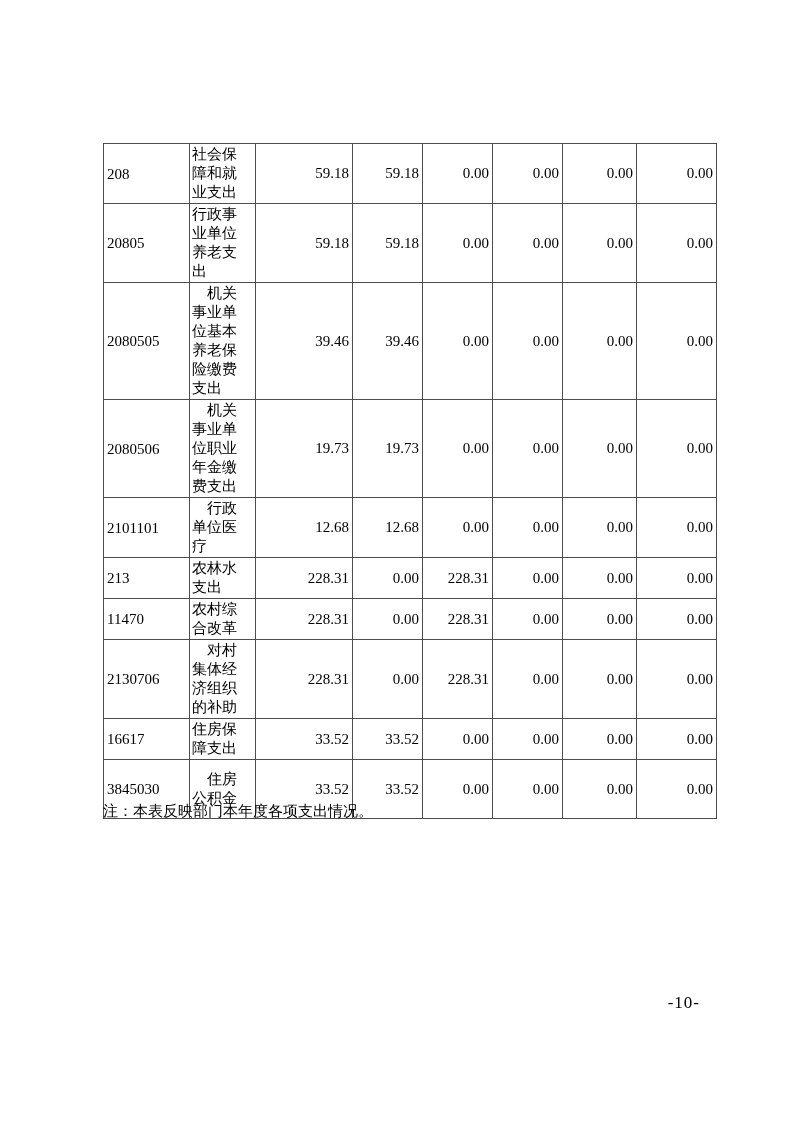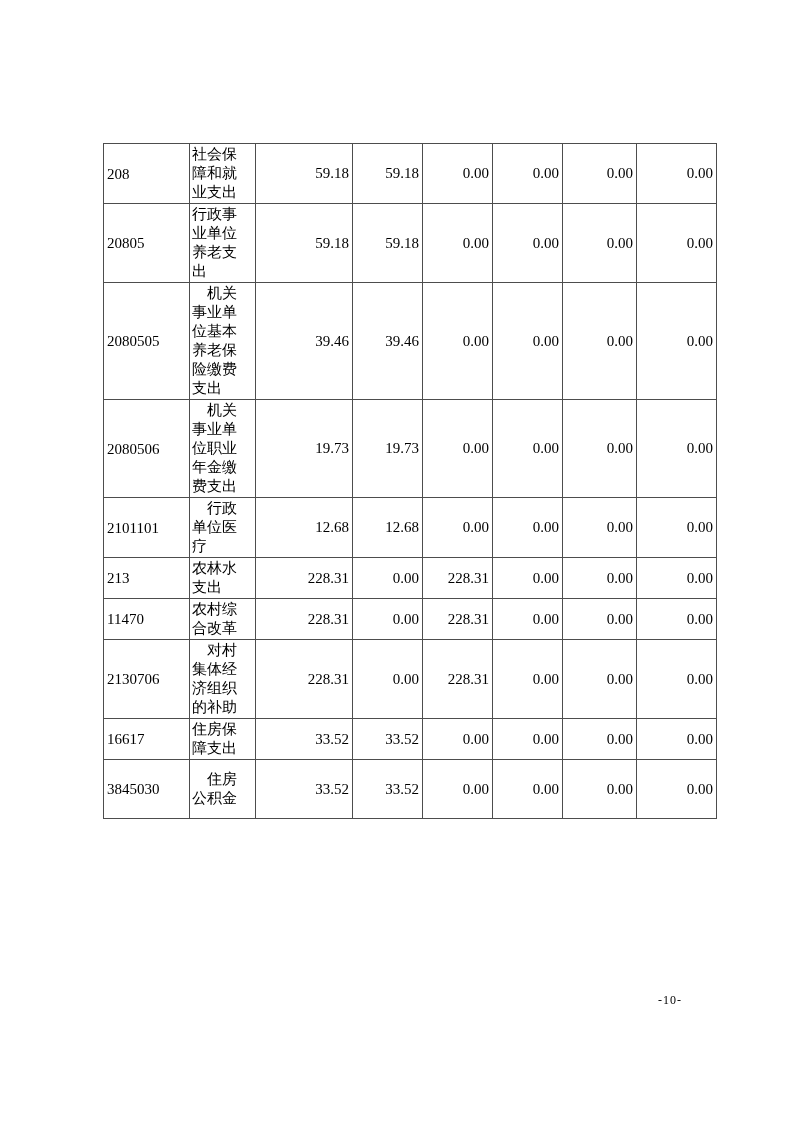--- a/index.html
+++ b/index.html
@@ -51,22 +51,22 @@
     top: 802px;
     font-size: 15px;
     line-height: 19px;
     white-space: nowrap;
   }
   .pagenum {
     position: absolute;
     left: 640px;
     top: 993px;
     width: 60px;
-    text-align: center;
-    font-size: 12px;
+    text-align: right;
+    font-size: 17px;
     letter-spacing: 1px;
   }
 </style>
 </head>
 <body>
 
 <div class="page">
 
   <table class="expense-table">
     <colgroup>
@@ -176,16 +176,17 @@
           <td class="num">33.52</td>
           <td class="num">33.52</td>
           <td class="num">0.00</td>
           <td class="num">0.00</td>
           <td class="num">0.00</td>
           <td class="num">0.00</td>
         </tr>
       </tbody>
   </table>
 
+  <div class="note">注：本表反映部门本年度各项支出情况。</div>
 
   <div class="pagenum">-10-</div>
 
 </div>
 
 </body></html>

